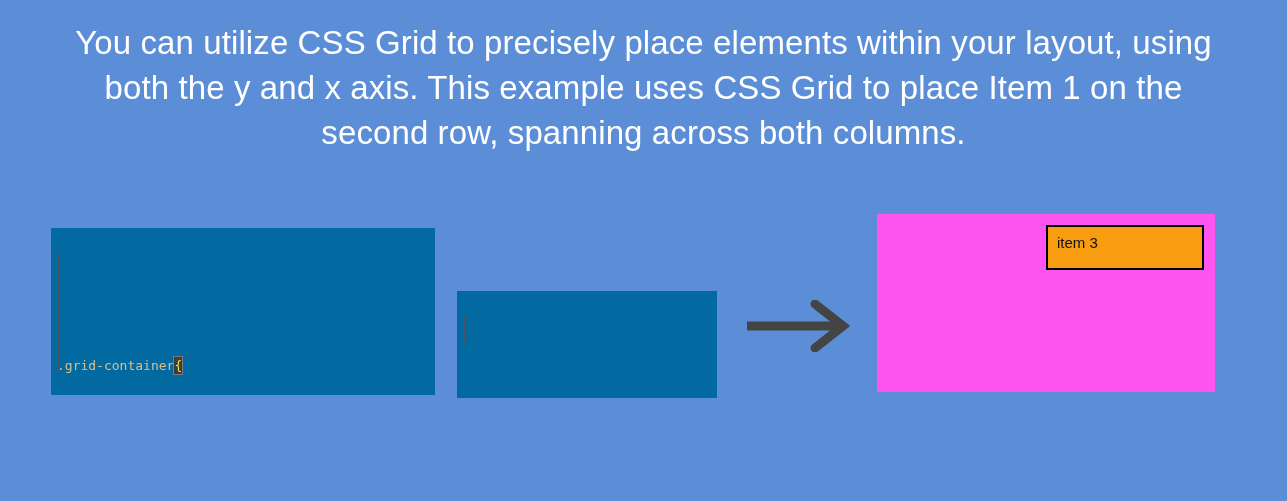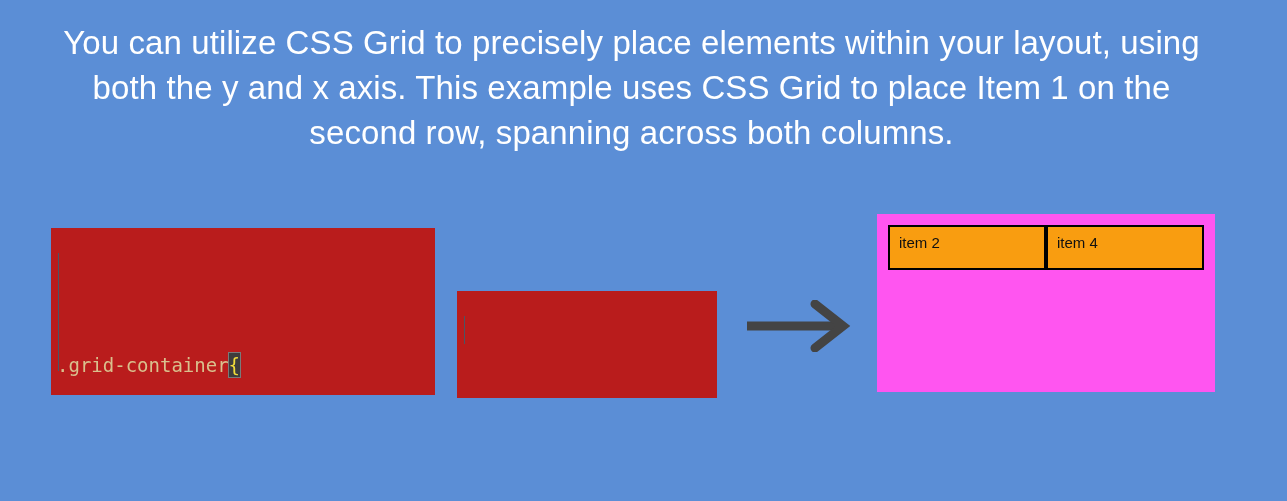--- a/index.html
+++ b/index.html
@@ -11,38 +11,38 @@
     height: 501px;
     background: #5b8ed6;
     font-family: "Liberation Sans", sans-serif;
     overflow: hidden;
     position: relative;
   }
 
   
   #heading {
     position: absolute;
-    left: 48px;
+    left: 60px;
     top: 20px;
     width: 1167px;
     text-align: center;
     color: #ffffff;
     font-size: 33px;
     line-height: 45px;
     font-weight: 400;
     letter-spacing: 0.1px;
     white-space: pre-line;
   }
 
   
   .code-block {
     position: absolute;
-    background: #b91c1c;
+    background: #0369a1;
     font-family: "DejaVu Sans Mono", monospace;
-    font-size: 19px;
+    font-size: 13px;
     line-height: 25px;
     white-space: pre;
     overflow: hidden;
   }
   #code-block-container {
     left: 51px;
     top: 228px;
     width: 384px;
     height: 167px;
   }
@@ -156,16 +156,15 @@
   
 </div>
 
 <svg id="arrow" viewBox="0 0 108 52">
   <line x1="2" y1="26" x2="92" y2="26" stroke="#444444" stroke-width="9" stroke-linecap="butt"></line>
   <polyline points="70,4 98,26 70,48" fill="none" stroke="#444444" stroke-width="9" stroke-linecap="round" stroke-linejoin="miter"></polyline>
 </svg>
 
 <div id="grid-demo">
   <div id="grid-inner">
-    <div class="grid-item" id="item-2"><span>item 2</span></div>
-    <div class="grid-item" id="item-3"><span>item 4</span></div>
+    <div class="grid-item" id="item-3"><span>item 3</span></div>
   </div>
 </div>
 
 </body></html>

